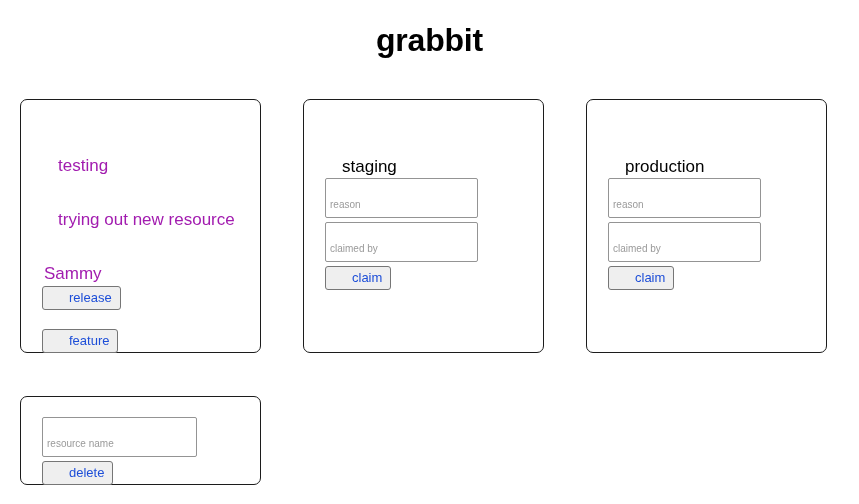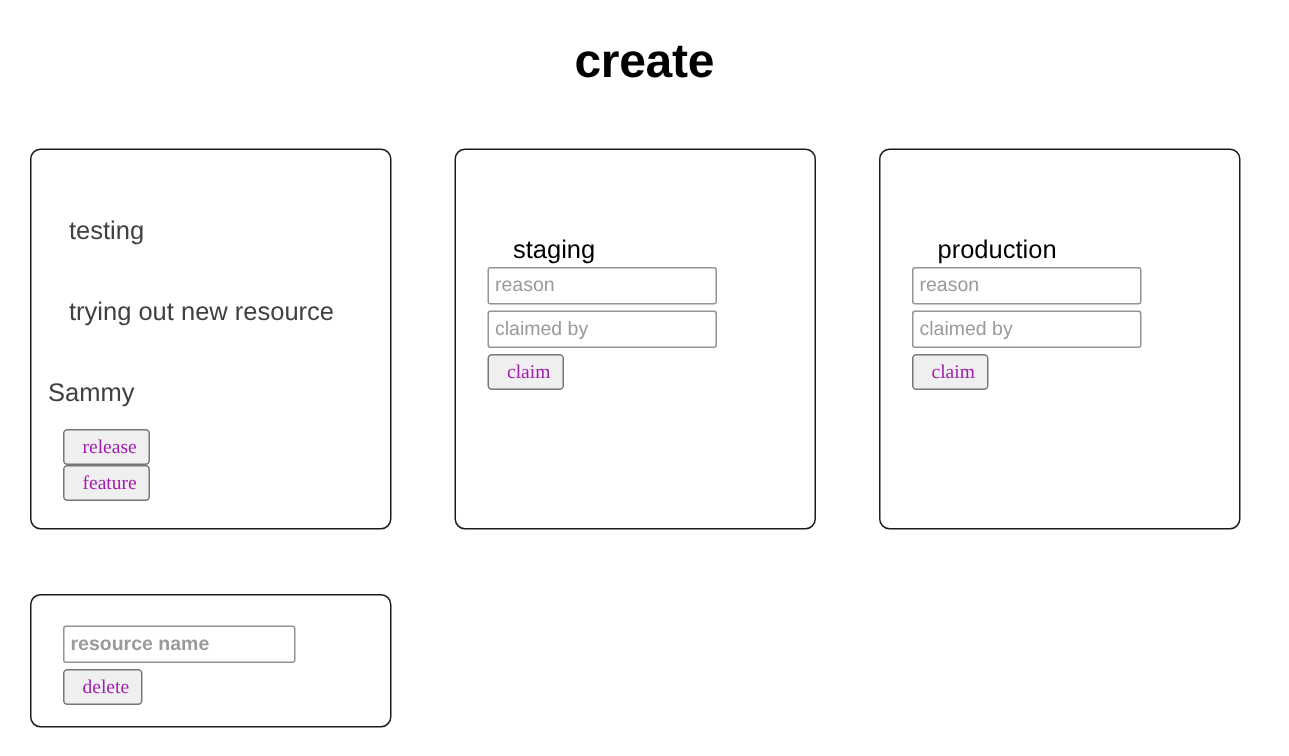--- a/index.html
+++ b/index.html
@@ -66,25 +66,25 @@
     padding: 0;
   }
 
   .card-create .create-inner {
     position: absolute;
     left: 21px;
     top: 20px;
   }
 
   .card-line {
-    margin: 4px;
+    margin: 16px;
     padding: 0;
     font-size: 17px;
     line-height: 20px;
-    color: #404040;
+    color: #a21caf;
     white-space: nowrap;
   }
 
   .card-name { position: absolute; left: 21px; top: 40px; }
   .card-reason { position: absolute; left: 21px; top: 94px; }
   .card-owner { position: absolute; left: 7px; top: 148px; }
 
   .card-heading {
     position: absolute;
     left: 21px;
@@ -95,76 +95,76 @@
     line-height: 20px;
     font-weight: normal;
   }
 
   .btn-stack {
     position: absolute;
     left: 21px;
     top: 186px;
     display: flex;
     flex-direction: column;
-    gap: 0;
+    gap: 19px;
     align-items: flex-start;
   }
 
   .btn {
-    font-family: Liberation Serif, serif;
+    font-family: Liberation Sans, sans-serif;
     font-size: 13px;
     line-height: 15px;
-    padding: 3px 8px 4px 12px;
+    padding: 3px 8px 4px 26px;
     background: #efefef;
     border: 1px solid #767676;
     border-radius: 3px;
-    color: #a21caf;
+    color: #1d4ed8;
     cursor: pointer;
     display: inline-block;
   }
 
   .claim-form {
     position: absolute;
     left: 21px;
     top: 78px;
     display: flex;
     flex-direction: column;
     align-items: flex-start;
     gap: 4px;
   }
 
   .txt {
     font-family: "Liberation Sans", sans-serif;
-    font-size: 13px;
+    font-size: 10px;
     line-height: 16px;
     width: 153px;
-    padding: 3px 4px 4px 4px;
+    padding: 18px 4px 4px 4px;
     border: 1px solid #949494;
     border-radius: 2px;
     background: #ffffff;
     color: #0f172a;
   }
 
-  .txt.wide { width: 155px; font-weight: bold; }
+  .txt.wide { width: 155px; }
 
   .txt::placeholder { color: #9a9a9a; opacity: 1; }
 
   .create-inner {
     display: flex;
     flex-direction: column;
     align-items: flex-start;
     gap: 4px;
   }
 </style>
 </head>
 <body>
 
 <div class="page">
 
-  <h1 class="page-title">create</h1>
+  <h1 class="page-title">grabbit</h1>
 
   <div class="cards-row">
 
     <div class="card">
       <p class="card-line card-name">testing</p>
       <p class="card-line card-reason">trying out new resource</p>
       <p class="card-line card-owner">Sammy</p>
       <div class="btn-stack">
         <button class="btn">release</button>
         <button class="btn">feature</button>

